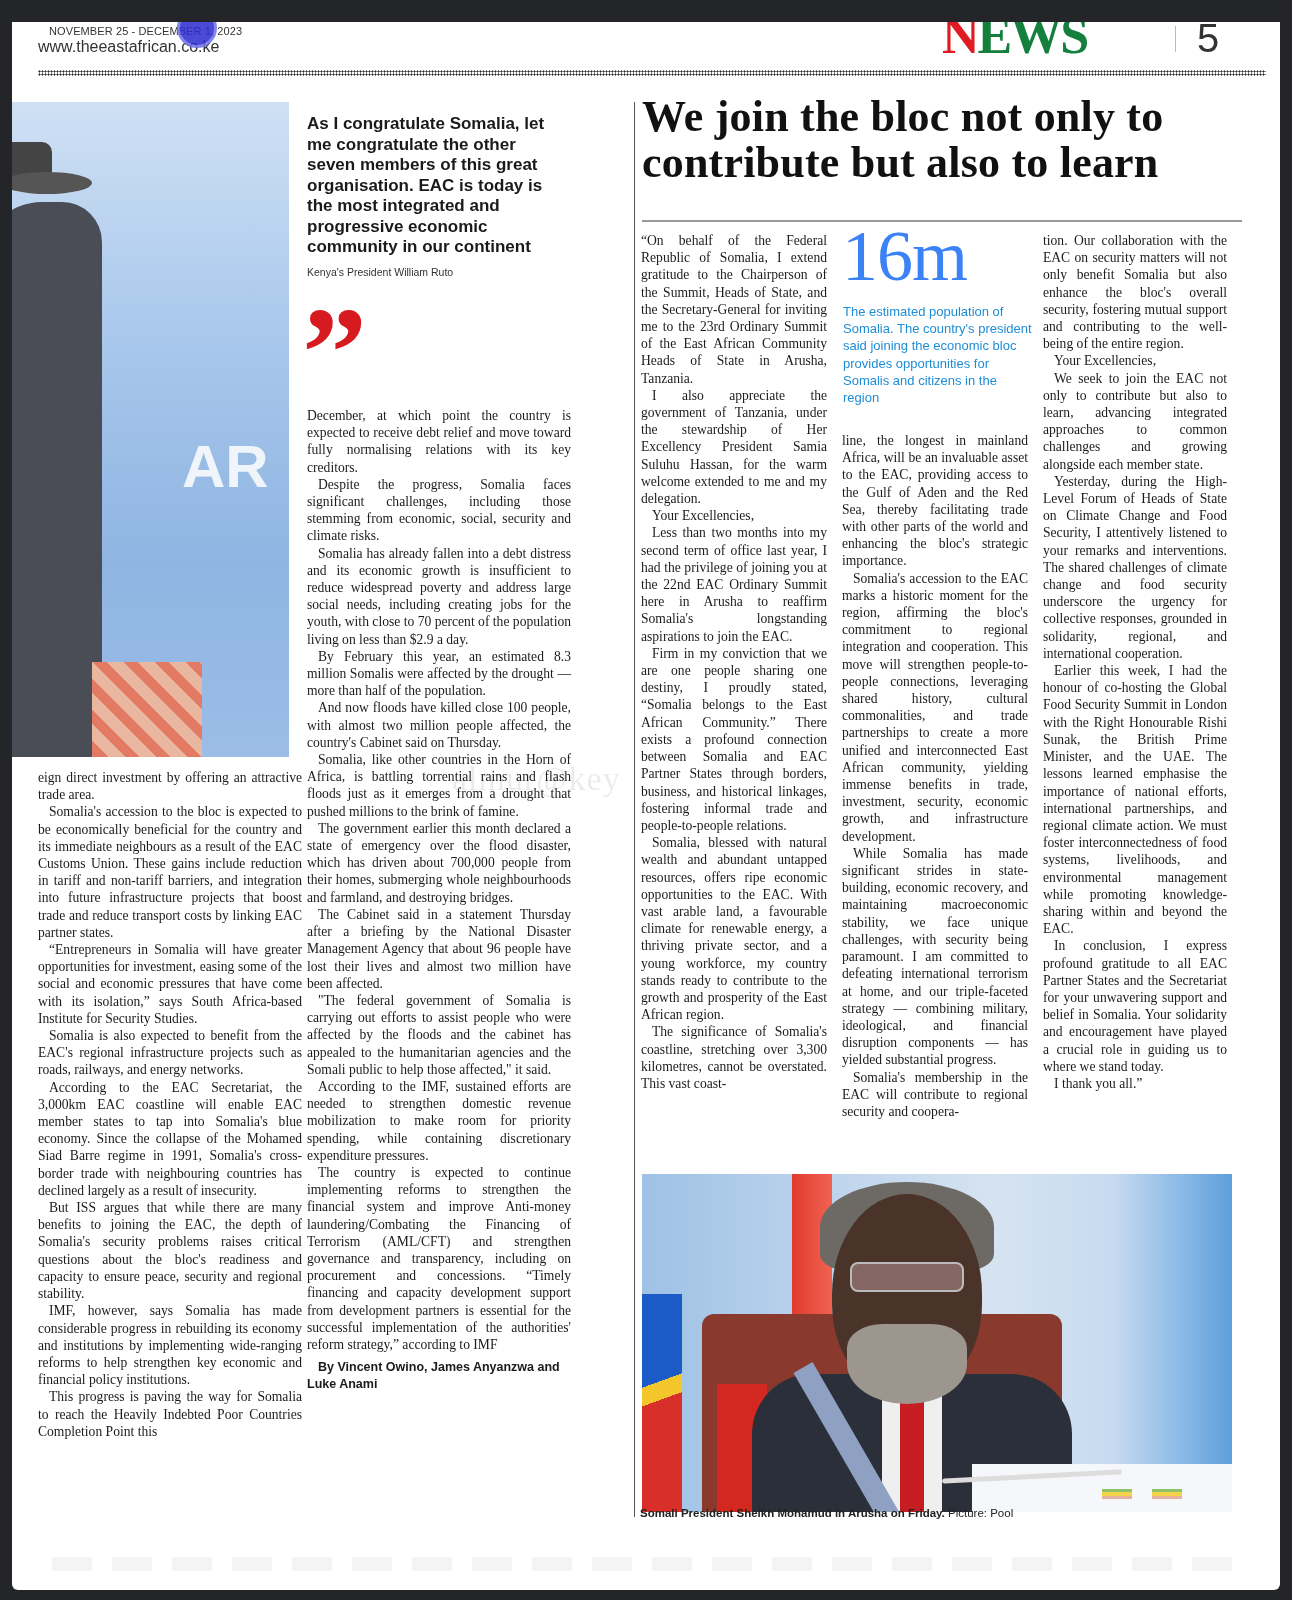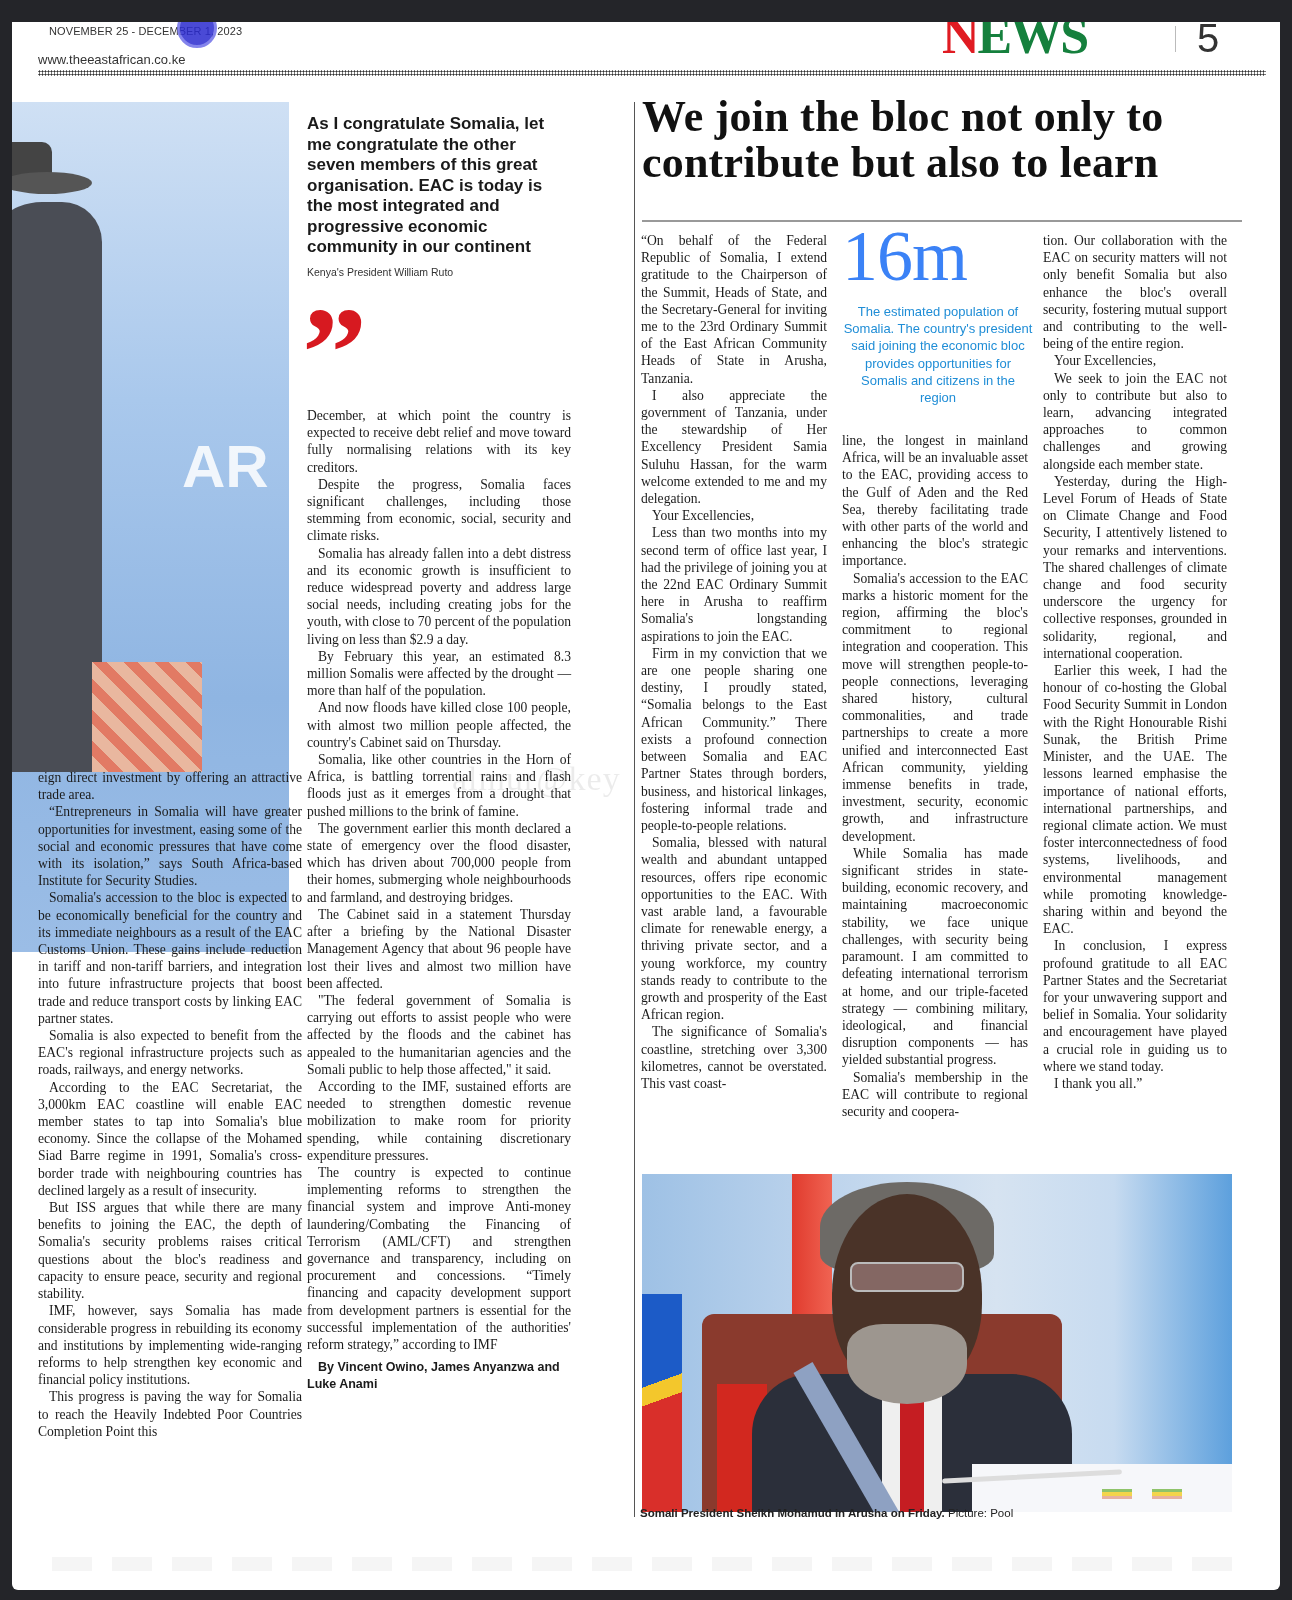--- a/index.html
+++ b/index.html
@@ -5,42 +5,42 @@
   * { box-sizing: border-box; margin: 0; padding: 0; }
   html, body { width: 1292px; height: 1600px; background: #242529; overflow: hidden; }
   body { position: relative; font-family: "Liberation Serif", serif; color: #1b1b1b; }
 
   .page {
     position: absolute; left: 12px; top: 22px; width: 1268px; height: 1568px;
     background: #ffffff; border-radius: 0 0 6px 6px; overflow: hidden;
   }
   .masthead-left { position: absolute; left: 26px; top: 3px; font-family: "Liberation Sans", sans-serif; }
   .masthead-left .date { font-size: 11px; color: #333; letter-spacing: 0.1px; font-stretch: condensed; padding-left: 11px; }
-  .masthead-left .url { font-size: 13px; color: #333; margin-top: 15px; }
+  .masthead-left .url { font-size: 16px; color: #333; margin-top: 1px; }
   .cursor-dot {
     position: absolute; left: 165px; top: -14px; width: 40px; height: 40px; border-radius: 50%;
     background: #2b2bd0; opacity: 0.85; border: 3px solid #6f6fe8;
   }
   .section-label {
     position: absolute; left: 930px; top: -12px; font-family: "Liberation Serif", serif;
     font-size: 52px; font-weight: bold; letter-spacing: -2px; line-height: 1;
   }
   .section-label .n { color: #e01b22; }
   .section-label .rest { color: #15803d; }
   .page-sep { position: absolute; left: 1163px; top: 4px; width: 1px; height: 26px; background: #bbb; }
   .page-num { position: absolute; left: 1185px; top: -6px; font-family: "Liberation Sans", sans-serif; font-size: 40px; font-weight: 300; color: #333; }
 
   .dotted-rule {
     position: absolute; left: 26px; top: 48px; width: 1228px; height: 6px;
     background-image: radial-gradient(circle, #333 0.9px, transparent 1.2px);
     background-size: 3px 3px;
   }
 
   .left-photo {
-    position: absolute; left: 0; top: 80px; width: 277px; height: 850px;
+    position: absolute; left: 0; top: 80px; width: 277px; height: 655px;
     background: linear-gradient(180deg, #cfe0f4 0%, #a9c8ec 35%, #8fb5e2 70%, #9bbde6 100%);
     overflow: hidden;
   }
   .left-photo .figure-coat {
     position: absolute; left: -30px; top: 100px; width: 120px; height: 570px;
     background: #4a4d55; border-radius: 60px 40px 0 0;
   }
   .left-photo .hat-brim { position: absolute; left: -10px; top: 70px; width: 90px; height: 22px; background: #555; border-radius: 50%; }
   .left-photo .hat-top { position: absolute; left: -10px; top: 40px; width: 50px; height: 40px; background: #444; border-radius: 10px 10px 0 0; }
   .left-photo .banner-text {
@@ -72,21 +72,21 @@
     position: absolute; left: 630px; top: 72px; width: 620px;
     font-family: "Liberation Serif", serif; font-size: 44px; line-height: 46px; color: #111; letter-spacing: 0.2px;
   }
   .headline-rule { position: absolute; left: 630px; top: 198px; width: 600px; height: 2px; background: #999; }
 
   .col3 { left: 629px; top: 210px; width: 186px; }
   .col4 { left: 830px; top: 410px; width: 186px; }
   .col5 { left: 1031px; top: 210px; width: 184px; }
 
   .stat-big { position: absolute; left: 830px; top: 198px; font-family: "Liberation Serif", serif; font-size: 72px; line-height: 1; color: #3b82f6; letter-spacing: -1px; }
-  .stat-caption { position: absolute; left: 831px; top: 281px; width: 190px; font-family: "Liberation Sans", sans-serif; font-size: 13px; line-height: 17.2px; color: #1f8dd6; text-align: center; }
+  .stat-caption { position: absolute; left: 831px; top: 281px; width: 190px; font-family: "Liberation Sans", sans-serif; font-size: 13px; line-height: 17.2px; color: #1f8dd6; }
 
   .main-photo {
     position: absolute; left: 630px; top: 1152px; width: 590px; height: 338px;
     background: linear-gradient(90deg, #9ec1e5 0%, #bcd3ec 30%, #d6e3f1 60%, #c7dbf0 80%, #5da0dd 100%);
     overflow: hidden;
   }
   .main-photo .flag-red { position: absolute; left: 150px; top: 0; width: 40px; height: 330px; background: linear-gradient(90deg,#e03b2e,#f06352); }
   .main-photo .flag-left { position: absolute; left: 0; top: 120px; width: 40px; height: 220px; background: linear-gradient(160deg,#1c5bc7 0 40%, #f3c72c 40% 48%, #d92f2a 48%); }
   .main-photo .chair { position: absolute; left: 60px; top: 140px; width: 360px; height: 200px; background: #8a3a2d; border-radius: 12px 12px 0 0; }
   .main-photo .chair-red { position: absolute; left: 75px; top: 210px; width: 50px; height: 130px; background: #d2281f; }
@@ -134,22 +134,22 @@
     <div class="banner-text">AR</div>
     <div class="box"></div>
   </div>
 
   <div class="pullquote">As I congratulate Somalia, let me congratulate the other seven members of this great organisation. EAC is today is the most integrated and progressive economic community in our continent</div>
   <div class="pullquote-attr">Kenya's President William Ruto</div>
   <div class="quote-mark">”</div>
 
   <div class="col col1">
     <p class="first">eign direct investment by offering an attractive trade area.</p>
+    <p>Somalia's accession to the bloc is expected to be economically beneficial for the country and its immediate neighbours as a result of the EAC Customs Union. These gains include reduction in tariff and non-tariff barriers, and integration into future infrastructure projects that boost trade and reduce transport costs by linking EAC partner states.</p>
     <p>“Entrepreneurs in Somalia will have greater opportunities for investment, easing some of the social and economic pressures that have come with its isolation,” says South Africa-based Institute for Security Studies.</p>
-    <p>Somalia's accession to the bloc is expected to be economically beneficial for the country and its immediate neighbours as a result of the EAC Customs Union. These gains include reduction in tariff and non-tariff barriers, and integration into future infrastructure projects that boost trade and reduce transport costs by linking EAC partner states.</p>
     <p>Somalia is also expected to benefit from the EAC's regional infrastructure projects such as roads, railways, and energy networks.</p>
     <p>According to the EAC Secretariat, the 3,000km EAC coastline will enable EAC member states to tap into Somalia's blue economy. Since the collapse of the Mohamed Siad Barre regime in 1991, Somalia's cross-border trade with neighbouring countries has declined largely as a result of insecurity.</p>
     <p>But ISS argues that while there are many benefits to joining the EAC, the depth of Somalia's security problems raises critical questions about the bloc's readiness and capacity to ensure peace, security and regional stability.</p>
     <p>IMF, however, says Somalia has made considerable progress in rebuilding its economy and institutions by implementing wide-ranging reforms to help strengthen key economic and financial policy institutions.</p>
     <p>This progress is paving the way for Somalia to reach the Heavily Indebted Poor Countries Completion Point this</p>
   </div>
 
   <div class="col col2">
     <p class="first">December, at which point the country is expected to receive debt relief and move toward fully normalising relations with its key creditors.</p>
     <p>Despite the progress, Somalia faces significant challenges, including those stemming from economic, social, security and climate risks.</p>

